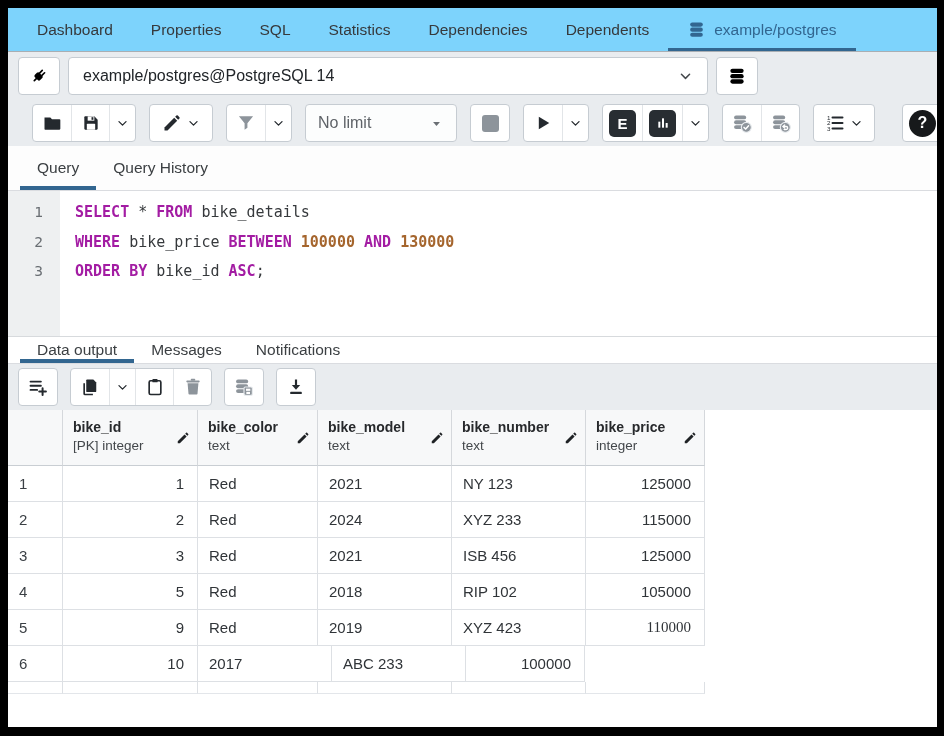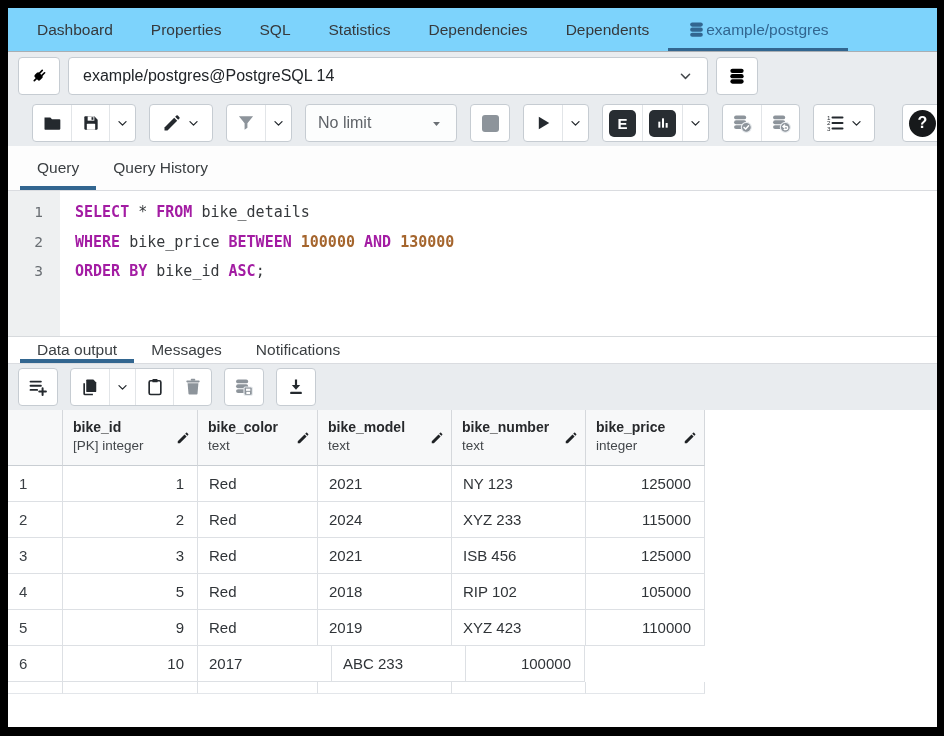--- a/index.html
+++ b/index.html
@@ -8,21 +8,21 @@
   .app {
     position: absolute; left: 8px; top: 8px; width: 929px; height: 719px;
     background: #fff; overflow: hidden; display: flex; flex-direction: column;
   }
 
   
   .tabbar { height: 44px; background: #7dd3fc; border-bottom: 1px solid #a9aeb3;
             display: flex; align-items: stretch; padding-left: 10px; flex: none; }
   .tab { display: flex; align-items: center; padding: 0 19px; font-size: 15.5px;
          color: #36393c; cursor: default; white-space: nowrap; }
-  .tab.active { color: #326690; box-shadow: inset 0 -3px 0 #326690; gap: 0; font-weight: 400; text-align: right; }
+  .tab.active { color: #326690; box-shadow: inset 0 -3px 0 #326690; gap: 8px; font-weight: 400; text-align: right; }
   .tab.active .ic { width: 19px; height: 19px; }
 
   
   .connbar { height: 48px; background: #e9ecef; display: flex; align-items: center;
              gap: 8px; padding: 0 10px; flex: none; }
   .sqbtn { width: 42px; height: 38px; background: #fff; border: 1px solid #c6ccd2;
            border-radius: 4px; display: flex; align-items: center; justify-content: center; }
   .connsel { width: 640px; height: 38px; background: #fff; border: 1px solid #c6ccd2;
              border-radius: 4px; display: flex; align-items: center; padding: 0 14px;
              font-size: 16px; color: #212529; }
@@ -491,21 +491,21 @@
           <div class="gc" style="width: 134px;">2018</div>
           <div class="gc" style="width: 134px;">RIP 102</div>
           <div class="gc r" style="width: 119px;">105000</div>
         </div>
         <div class="grow">
           <div class="gc rownum" style="width: 55px;">5</div>
           <div class="gc r" style="width: 135px;">9</div>
           <div class="gc" style="width: 120px;">Red</div>
           <div class="gc" style="width: 134px;">2019</div>
           <div class="gc" style="width: 134px;">XYZ 423</div>
-          <div class="gc r" style="width: 119px;">110000</div>
+          <div class="gc r" style="width: 119px; font-family: Liberation Serif, serif;">110000</div>
         </div>
         <div class="grow">
           <div class="gc rownum" style="width: 55px;">6</div>
           <div class="gc r" style="width: 135px;">10</div>
           <div class="gc" style="width: 134px;">2017</div>
           <div class="gc" style="width: 134px;">ABC 233</div>
           <div class="gc r" style="width: 119px;">100000</div>
         </div>
         <div class="grow">
           <div class="gc stub" style="width: 55px;"></div>

